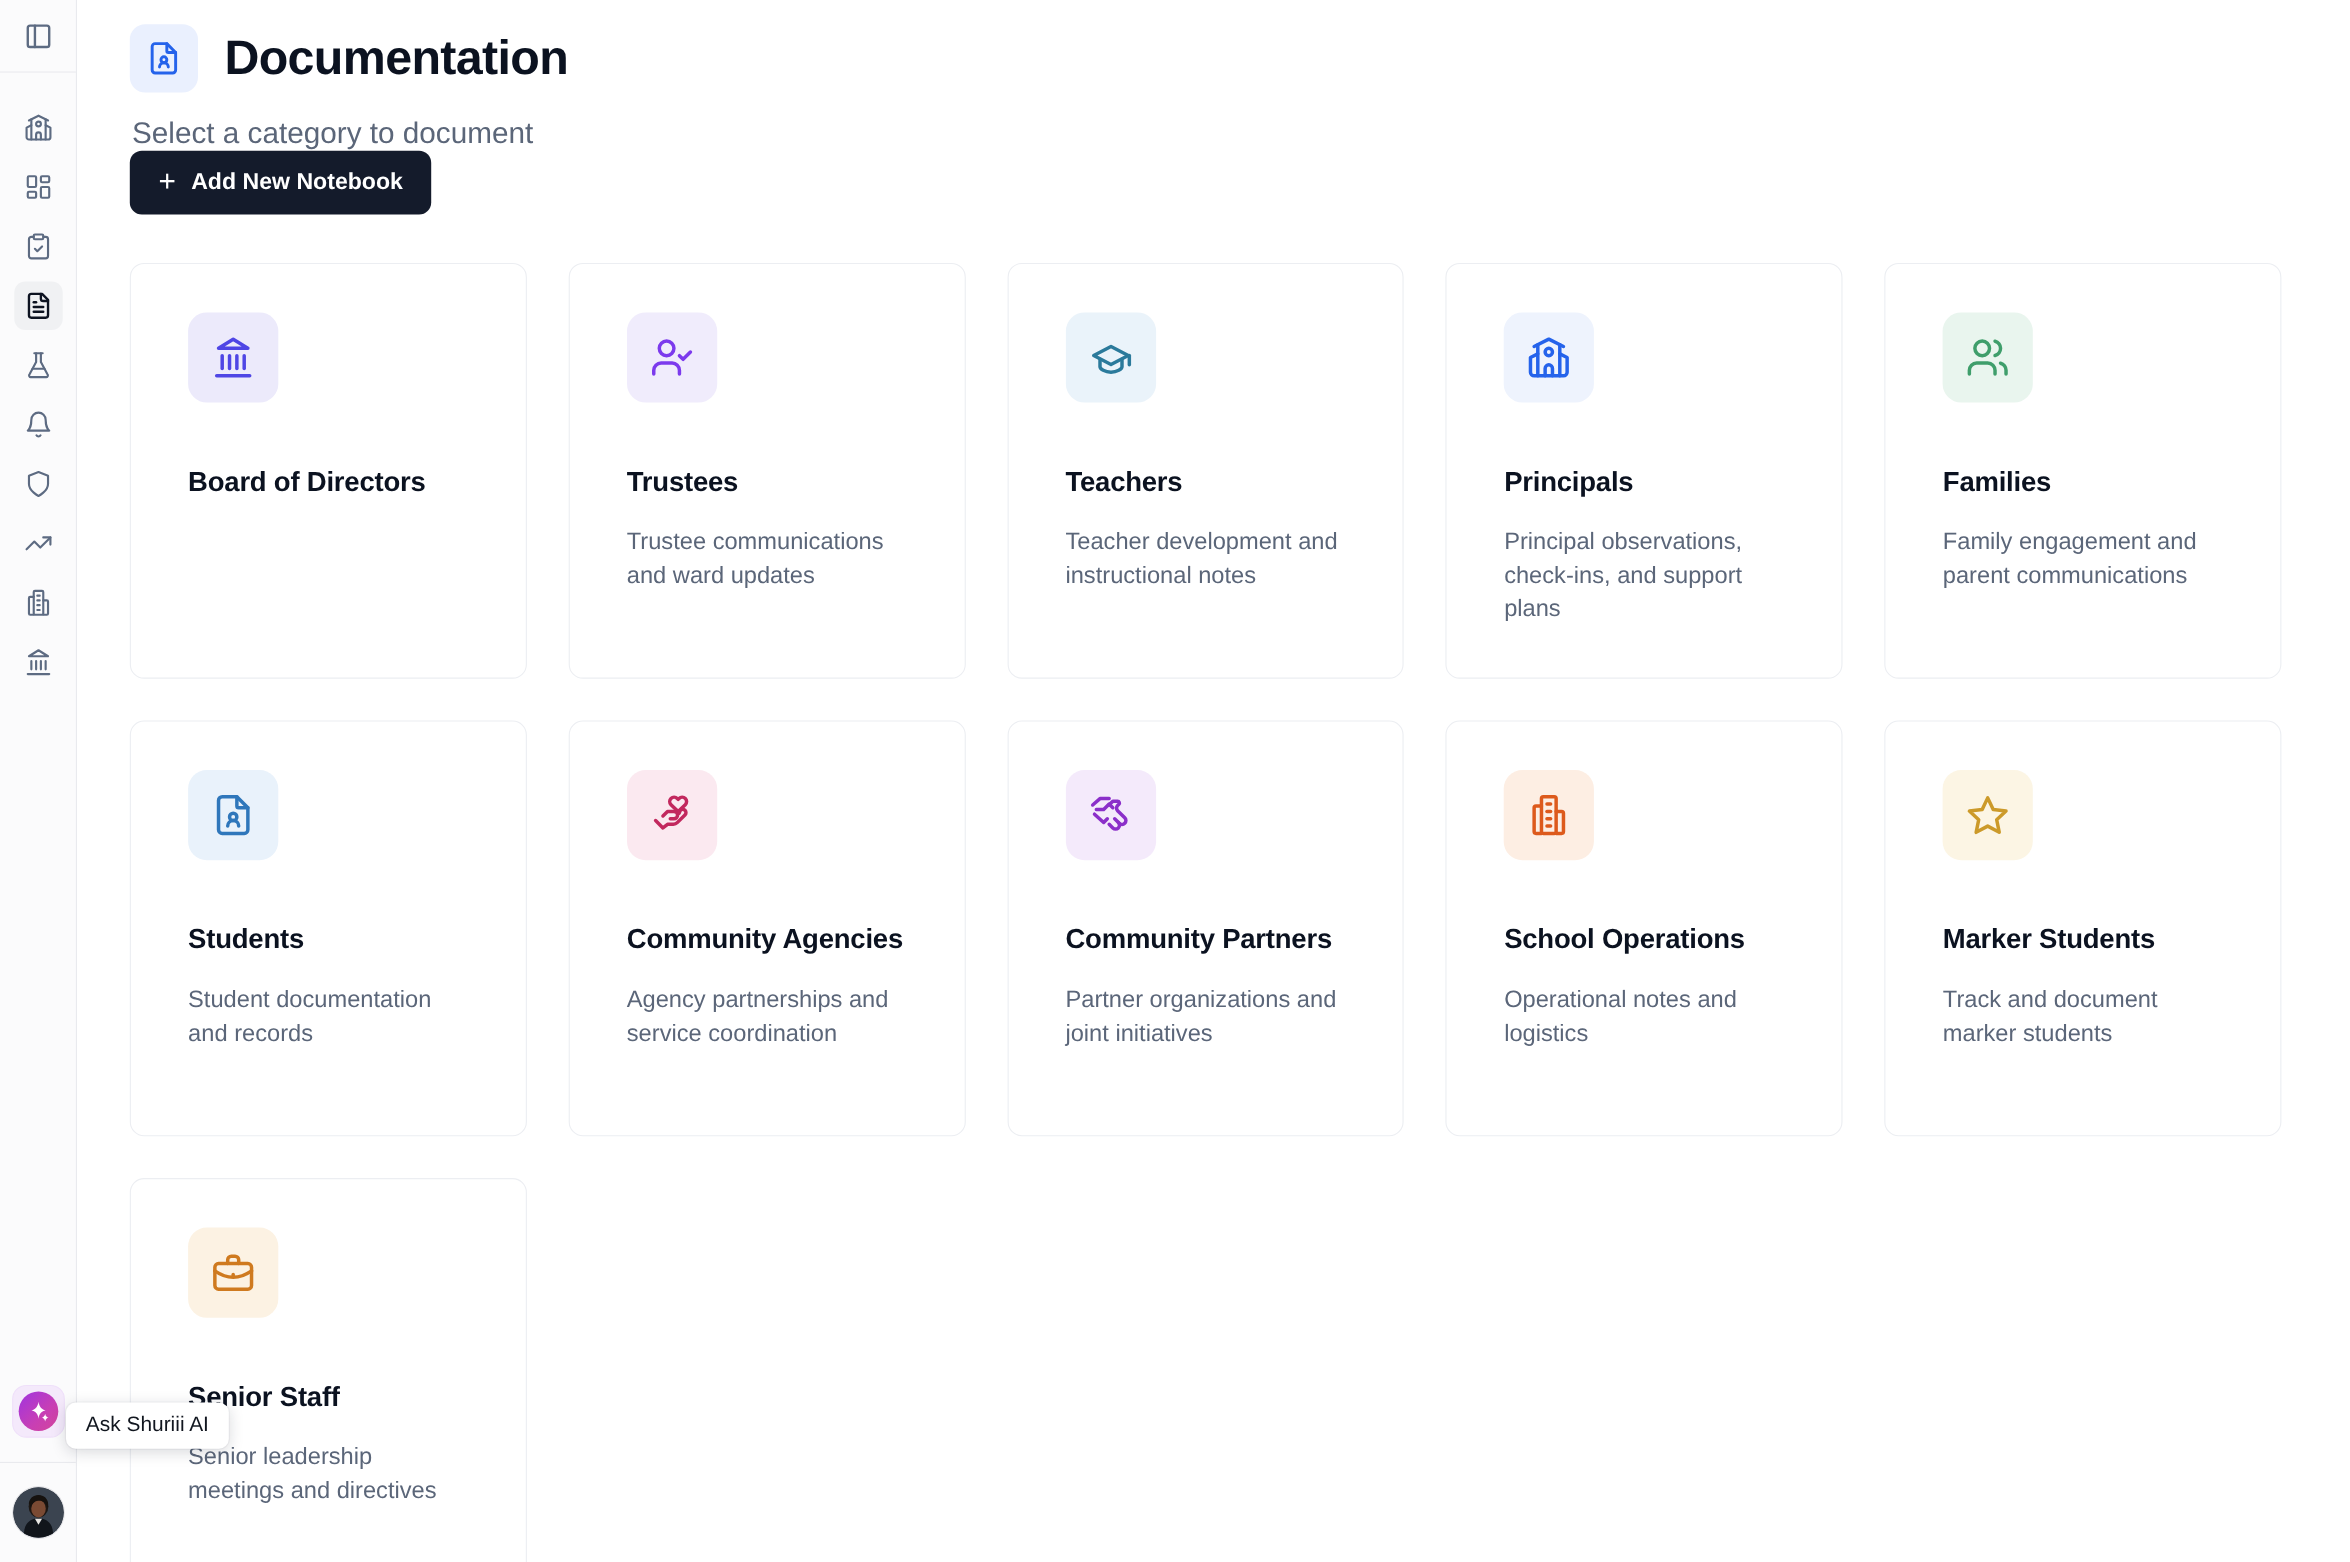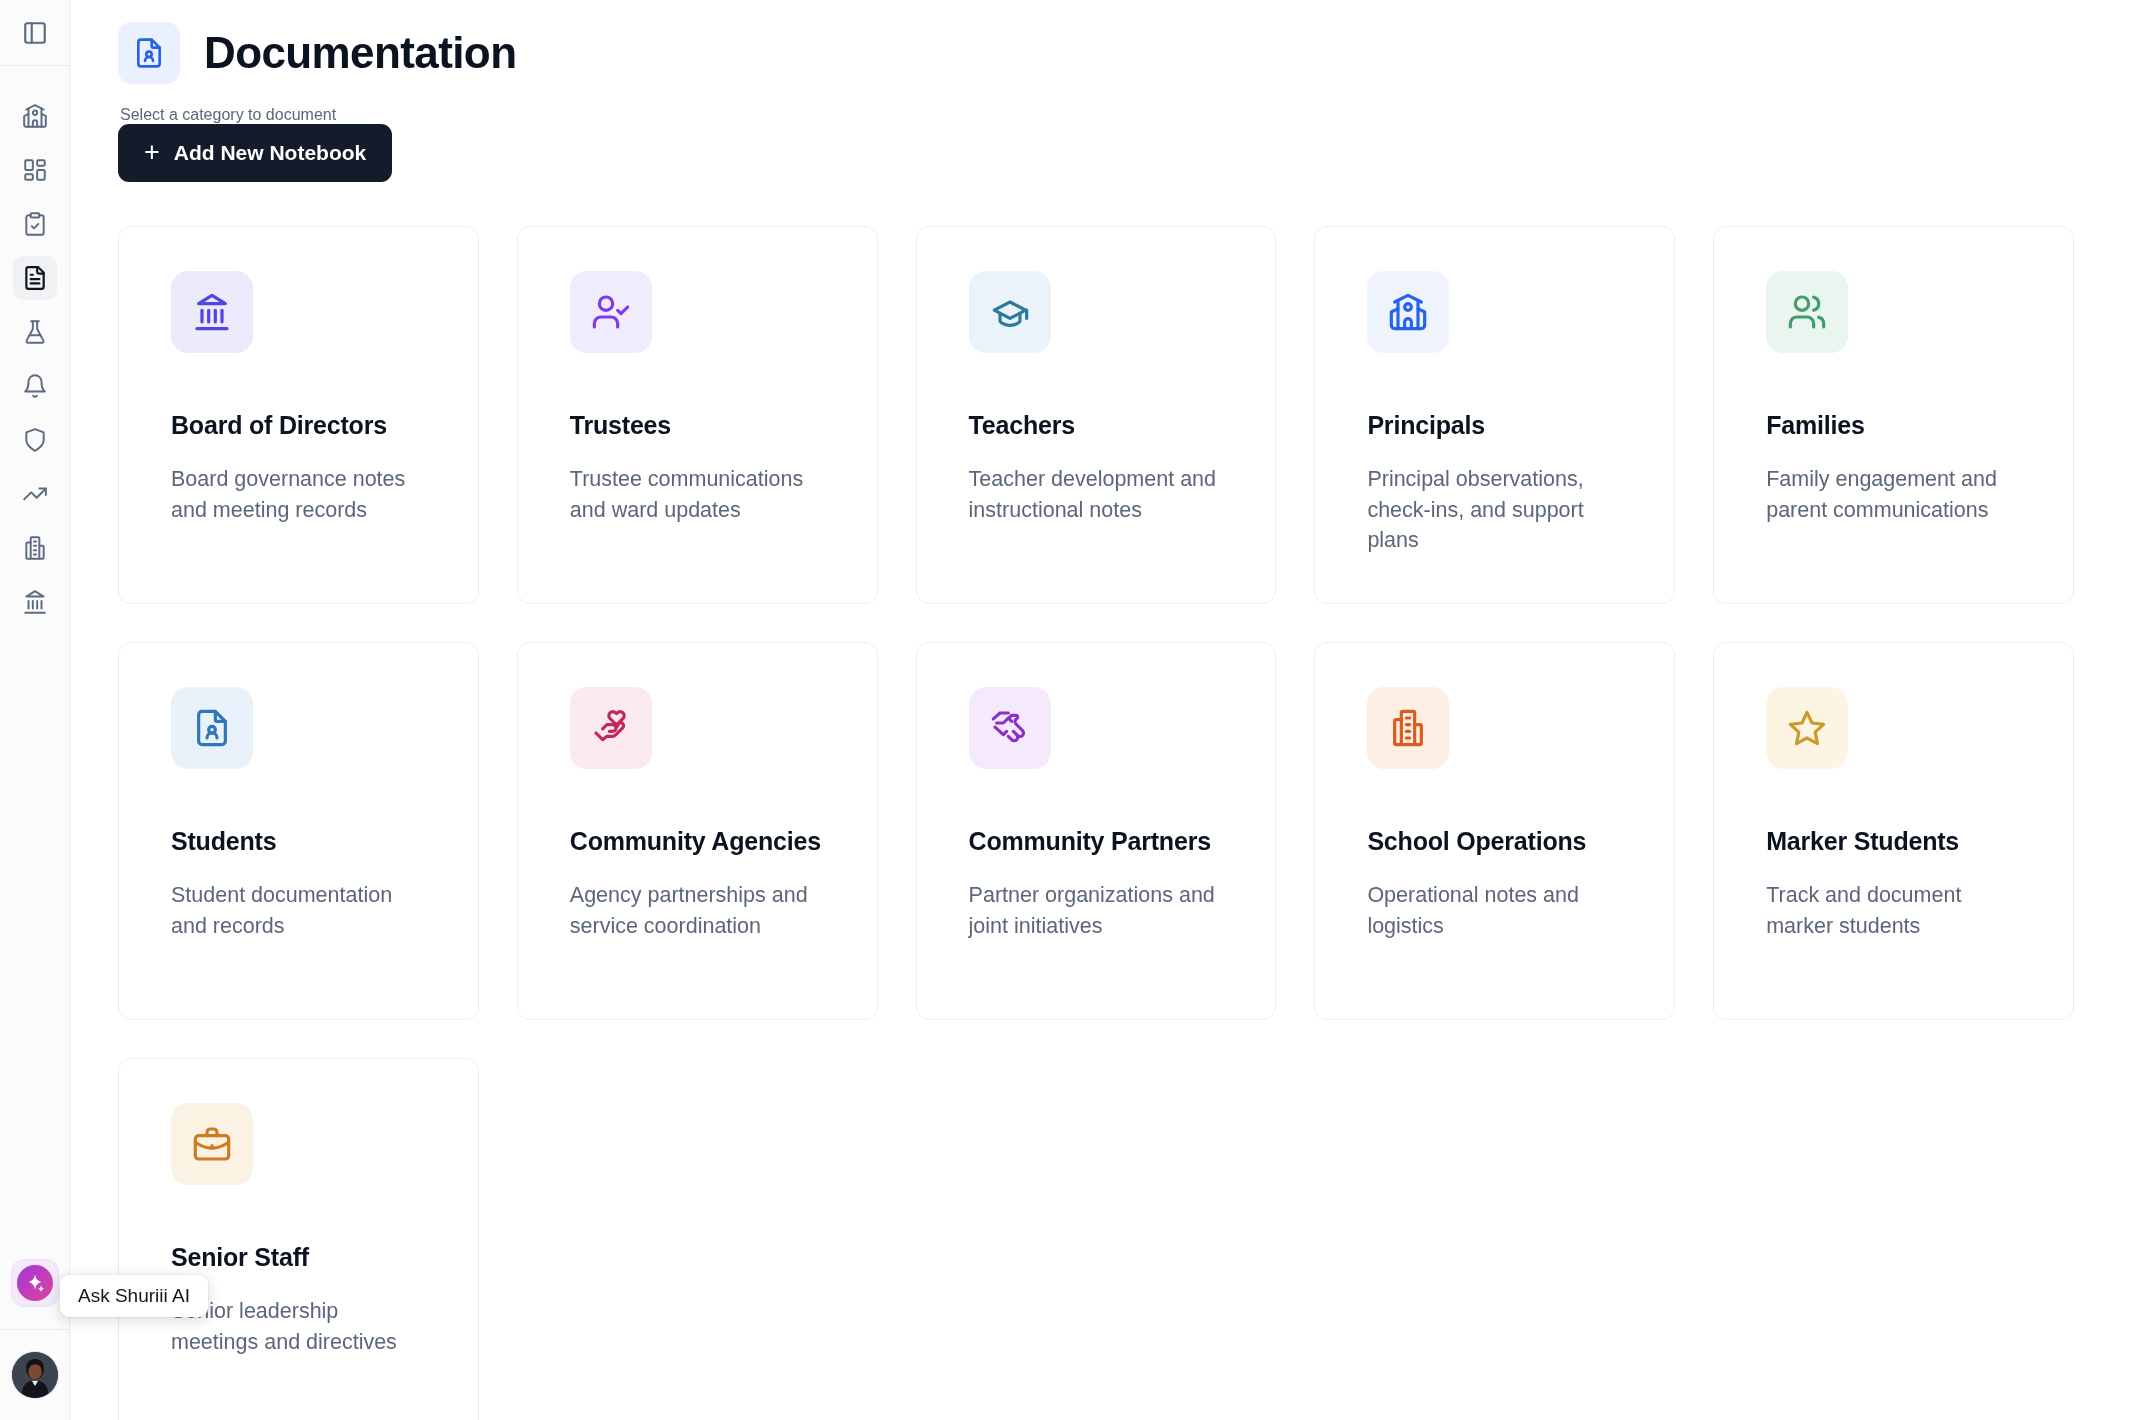--- a/index.html
+++ b/index.html
@@ -78,21 +78,21 @@
   .hdr { display: flex; align-items: flex-start; justify-content: space-between; flex-direction: column; }
   .hdr-left { display: flex; flex-direction: column; }
   .title-row { display: flex; align-items: center; gap: 24px; }
   .title-icon {
     width: 62px; height: 62px; border-radius: 14px;
     background: #eaf0fe;
     display: flex; align-items: center; justify-content: center;
     color: #2563eb;
   }
   .page-title { font-size: 44px; font-weight: 700; color: #0b1220; letter-spacing: -.6px; }
-  .page-sub { margin-top: 22px; margin-left: 2px; font-size: 16px; color: #5b6679; }
+  .page-sub { margin-top: 22px; margin-left: 2px; font-size: 27px; color: #5b6679; }
   .add-btn {
     background: #141b2b; color: #ffffff;
     border: none; border-radius: 11px;
     height: 58px; padding: 0 26px;
     display: flex; align-items: center; gap: 14px;
     font-size: 21px; font-weight: 600;
     font-family: "Liberation Sans", sans-serif;
     cursor: pointer;
   }
   .add-btn .plus { font-size: 27px; font-weight: 400; line-height: 1; margin-top: -2px; }
@@ -304,21 +304,20 @@
             <svg width="40" height="40" viewBox="0 0 24 24" fill="none" stroke="currentColor" stroke-width="1.9" stroke-linecap="round" stroke-linejoin="round">
               <line x1="3" y1="22" x2="21" y2="22"></line>
               <line x1="6" y1="18" x2="6" y2="11"></line>
               <line x1="10" y1="18" x2="10" y2="11"></line>
               <line x1="14" y1="18" x2="14" y2="11"></line>
               <line x1="18" y1="18" x2="18" y2="11"></line>
               <polygon points="12 2 20 7 4 7"></polygon>
             </svg>
           </div>
           <div class="card-title">Board of Directors</div>
-          <div class="card-desc">Board governance notes and meeting records</div>
         </div>
         <div class="card">
           <div class="card-icon" style="background: rgb(240, 236, 252); color: rgb(124, 58, 237);">
             <svg width="40" height="40" viewBox="0 0 24 24" fill="none" stroke="currentColor" stroke-width="1.9" stroke-linecap="round" stroke-linejoin="round">
               <path d="M16 21v-2a4 4 0 0 0-4-4H6a4 4 0 0 0-4 4v2"></path>
               <circle cx="9" cy="7" r="4"></circle>
               <polyline points="16 11 18 13 22 9"></polyline>
             </svg>
           </div>
           <div class="card-title">Trustees</div>

